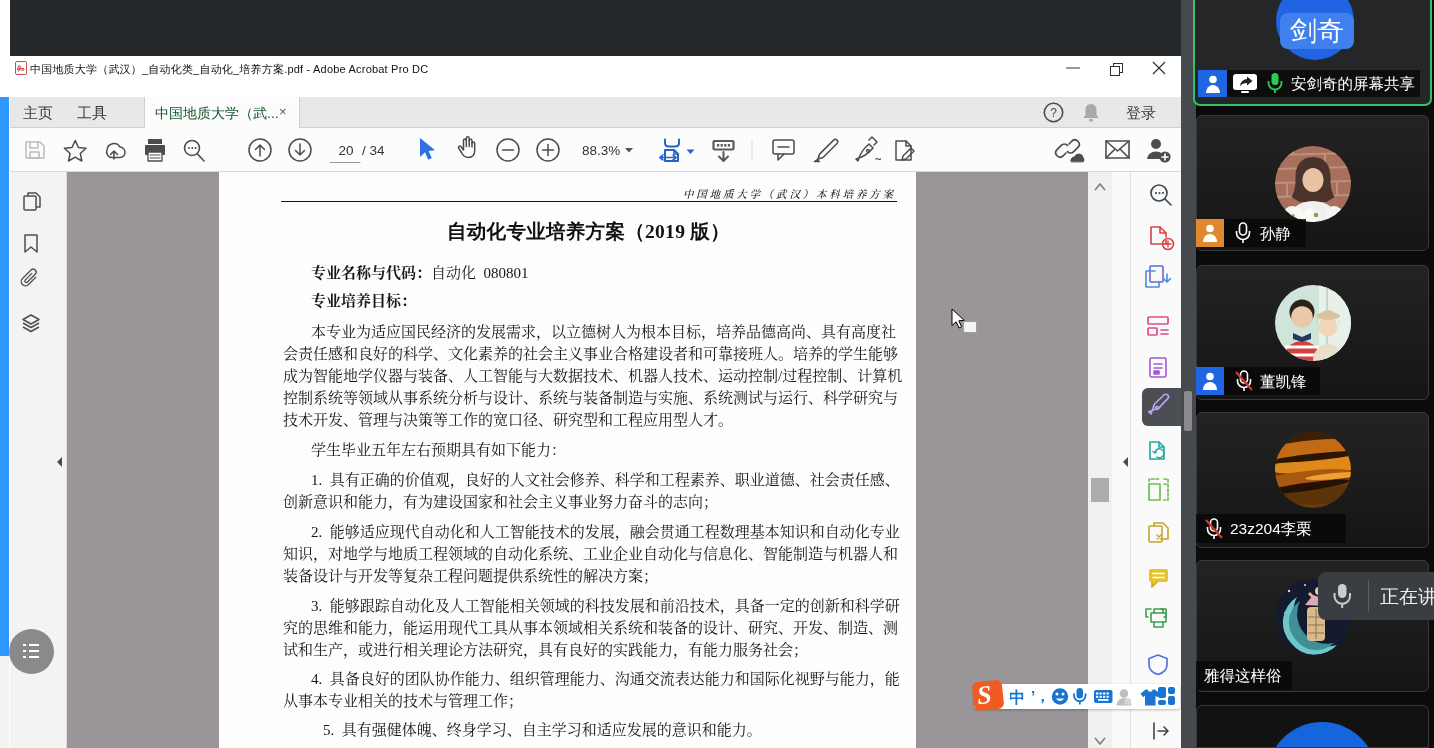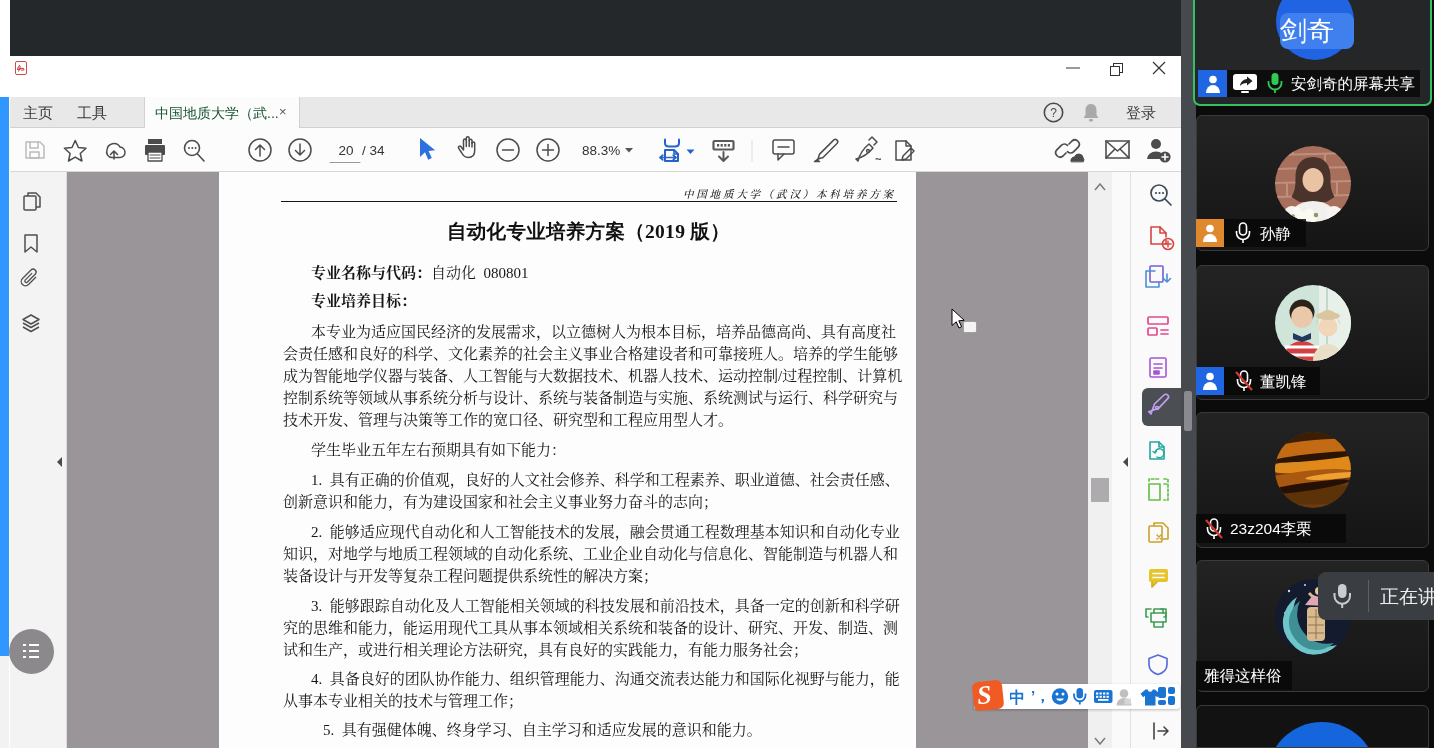--- a/index.html
+++ b/index.html
@@ -11,20 +11,21 @@
 <div id="root">
 
 <div class="abs" style="left:10px;top:0;width:1171px;height:56px;background:#24282b"></div>
 
 <div class="abs" style="left:10px;top:56px;width:1171px;height:25px;background:#fff"></div>
 <div class="abs" style="left:15px;top:61px;width:12px;height:14px">
 <svg width="12" height="14" viewBox="0 0 12 14">
         <rect x="0.5" y="0.5" width="11" height="13" rx="1.5" fill="#fff" stroke="#d04b4b"></rect>
         <path d="M2.5 9 C3 5.5 4.5 3.5 5 5 C5.5 6.5 4 9.5 3.5 10.5 M3 8.5 C5.5 7 8 7 9 8 C10 9 7.5 9.5 5.5 8.7" stroke="#c62f2f" stroke-width="1" fill="none"></path>
       </svg></div>
+<div class="abs" style="left:30px;top:62px;font-size:11px;color:#111;letter-spacing:0.2px">中国地质大学（武汉）_自动化类_自动化_培养方案.pdf - Adobe Acrobat Pro DC</div>
 <div class="abs" style="left:1066px;top:67px;width:14px;height:2px;background:#9a9a9a"></div>
 <div class="abs" style="left:1110px;top:62px;width:13px;height:13px">
 <svg width="13" height="13">
         <rect x="3.5" y="0.5" width="9" height="9" fill="#fff" stroke="#333"></rect>
         <rect x="0.5" y="3.5" width="9" height="9" fill="#fff" stroke="#333"></rect>
       </svg></div>
 <div class="abs" style="left:1152px;top:61px;width:14px;height:14px">
 <svg width="14" height="14">
         <path d="M1 1 L13 13 M13 1 L1 13" stroke="#333" stroke-width="1.2"></path>
       </svg></div>
@@ -333,21 +334,21 @@
 <div class="abs" style="left:1184px;top:391px;width:8px;height:40px;background:#888a8d;border-radius:2px"></div>
 
 <div class="abs" style="left:0;top:97px;width:9px;height:559px;background:#2f97ff"></div>
 <div class="abs" style="left:0;top:656px;width:9px;height:92px;background:#f2f2f2"></div>
 
 <div class="abs" style="left:1196px;top:0;width:238px;height:748px;background:#0b0b0b;color:#fff" id="videopanel">
 
 <div class="abs" style="left:-3px;top:-44px;width:239px;height:150px;background:#242628;border:2px solid #35c065;border-radius:7px;box-sizing:border-box;overflow:hidden">
   <div class="abs" style="left:81px;top:24px;width:78px;height:78px;border-radius:50%;background:#2064e4"></div>
   <div class="abs" style="left:85px;top:55px;width:74px;height:36px;border-radius:8px;background:#4080ee"></div>
-  <div class="abs" style="left:85px;top:56px;width:74px;font-size:27px;line-height:34px;color:#fff">剑奇</div>
+  <div class="abs" style="left:85px;top:56px;width:74px;text-align:center;font-size:27px;line-height:34px;color:#fff">剑奇</div>
 </div>
 <div class="abs" style="left:2px;top:70px;width:222px;height:27px;background:rgba(8,8,8,0.82)"></div>
 <div class="abs" style="left:2px;top:70px;width:29px;height:27px;background:#2066e2"></div>
 <svg class="abs" style="left:9px;top:74px" width="16" height="19">
         <circle cx="8" cy="5.5" r="3.8" fill="#fff"></circle>
         <path d="M1 19 a7 8 0 0 1 14 0 z" fill="#fff"></path>
       </svg>
 <svg class="abs" style="left:36px;top:73px" width="26" height="21">
         <rect x="1" y="1" width="24" height="16" rx="3" fill="#fff"></rect>
         <path d="M8 13 c0.5-4 3-6.5 7-7 l0-2.5 5.5 4.5 -5.5 4.5 0-2.5 c-3 0-5.5 1-7 3 z" fill="#222"></path>

